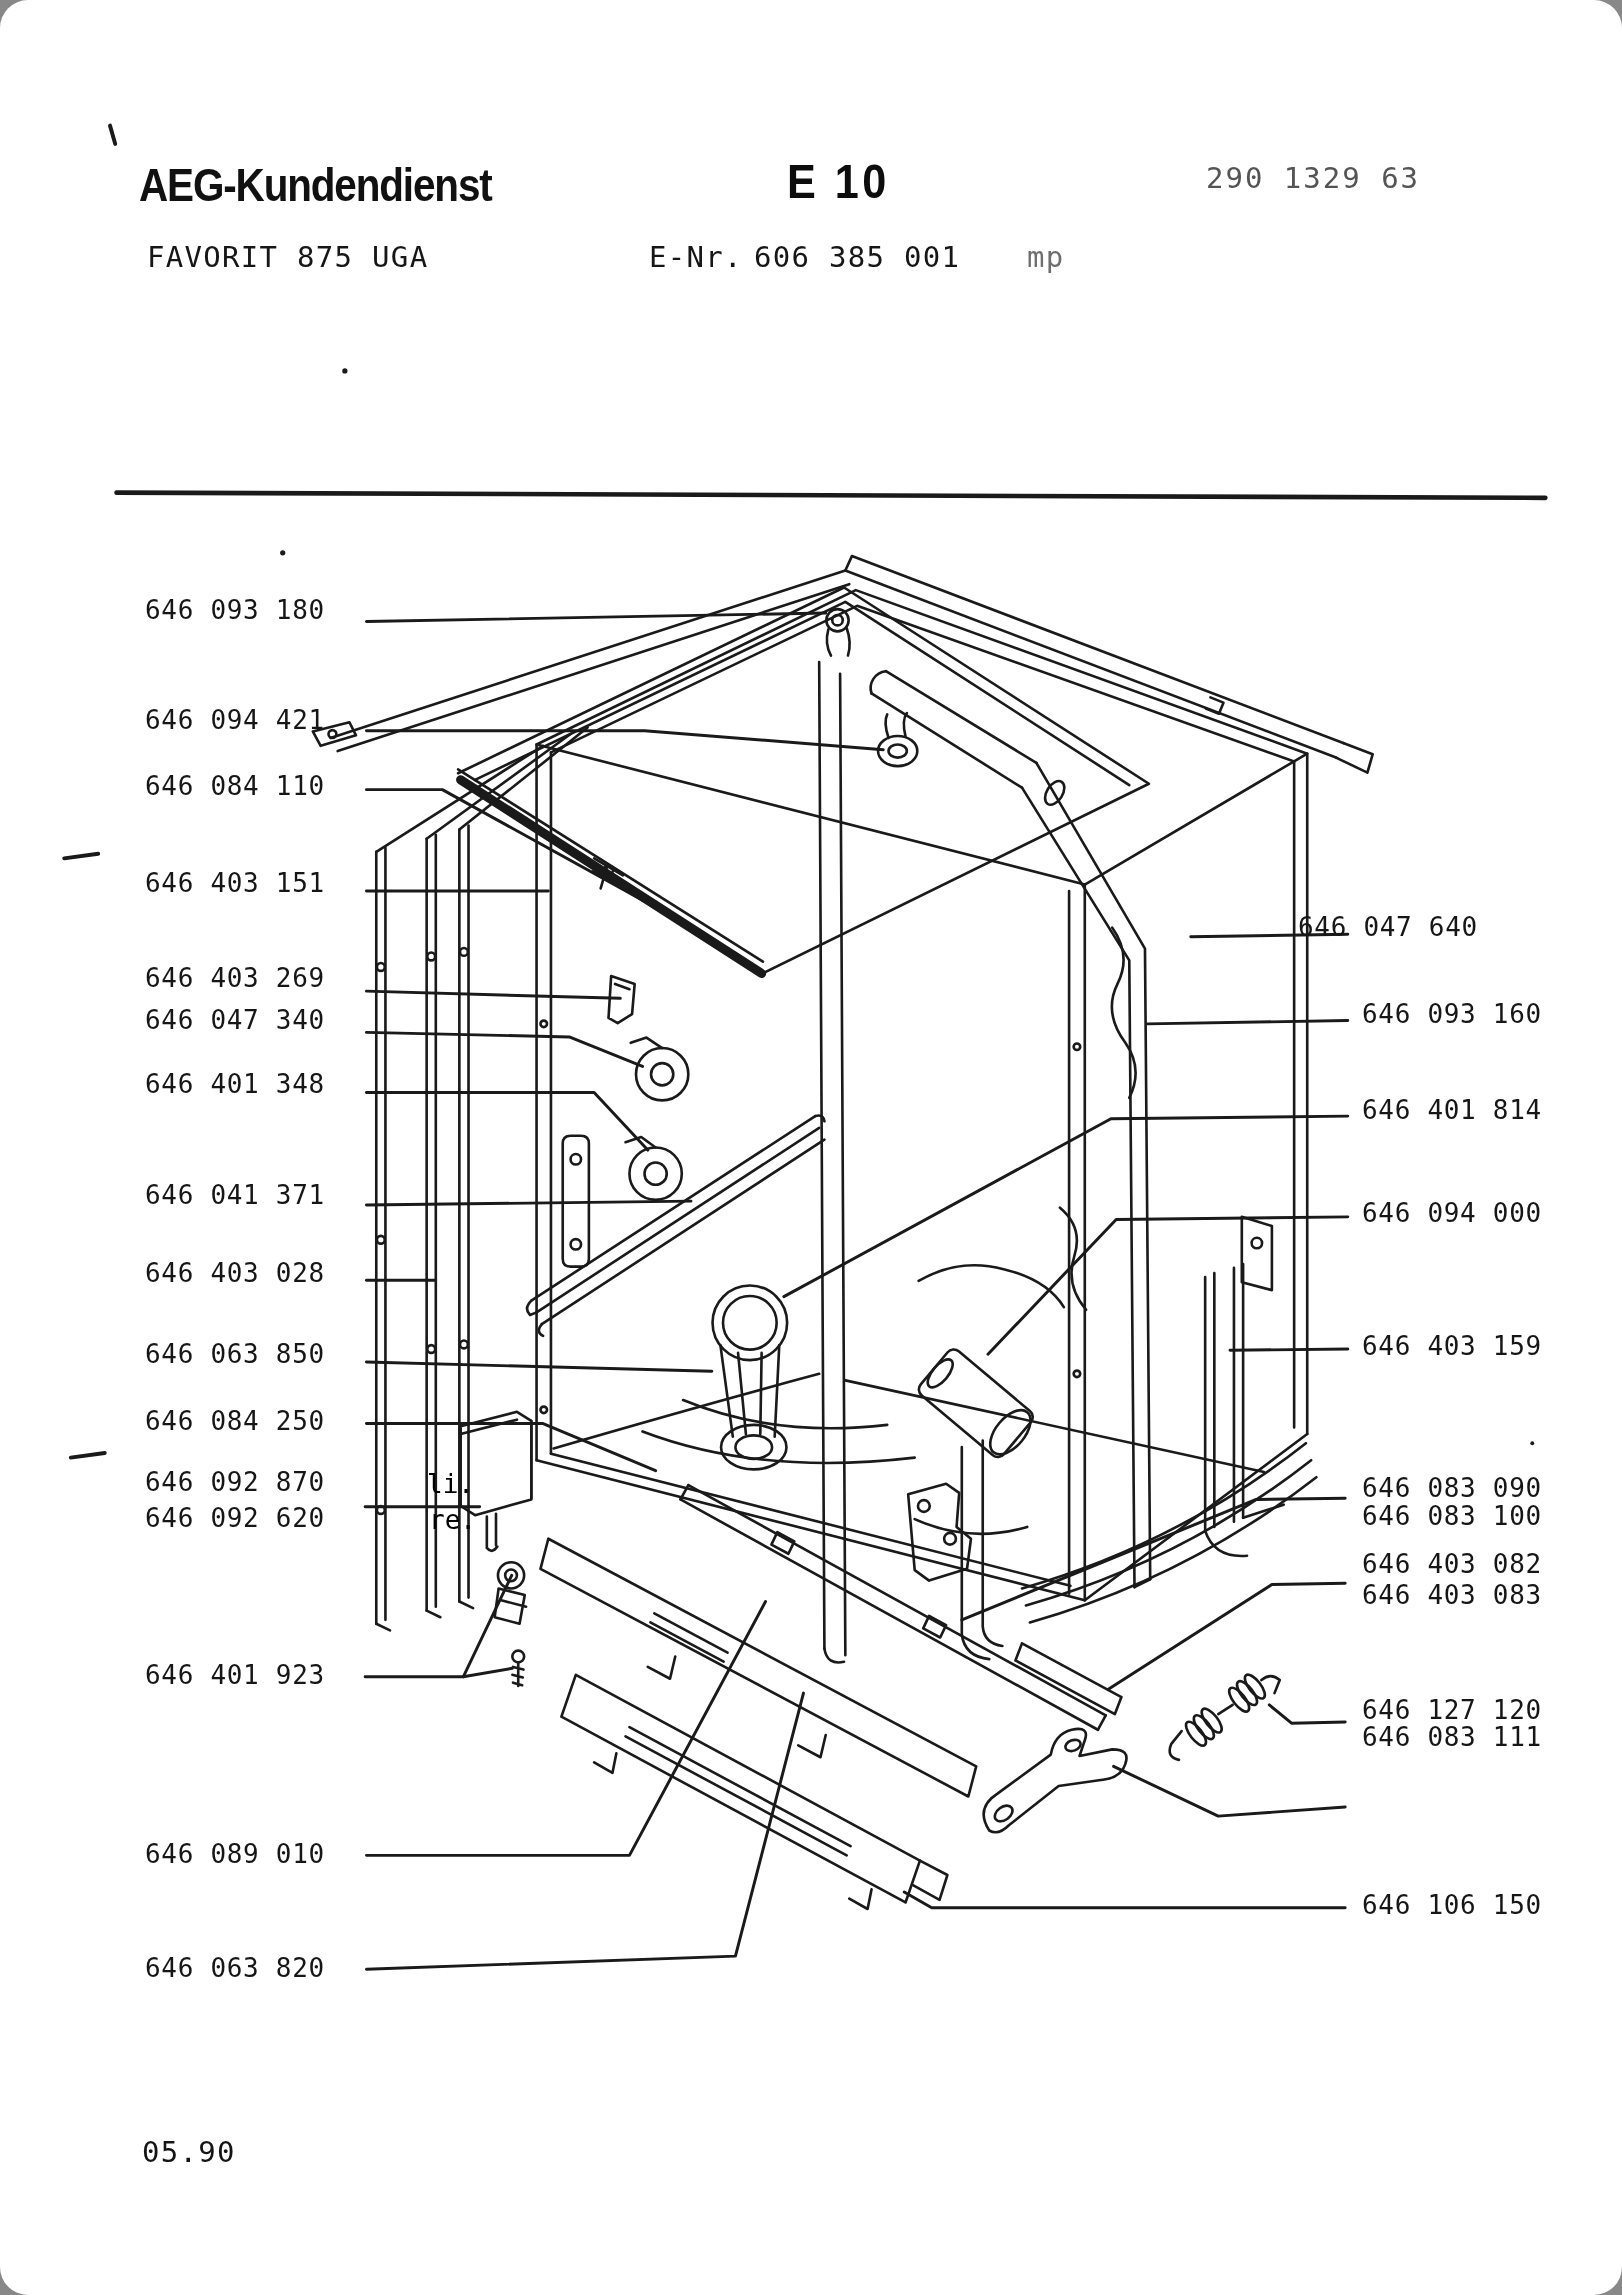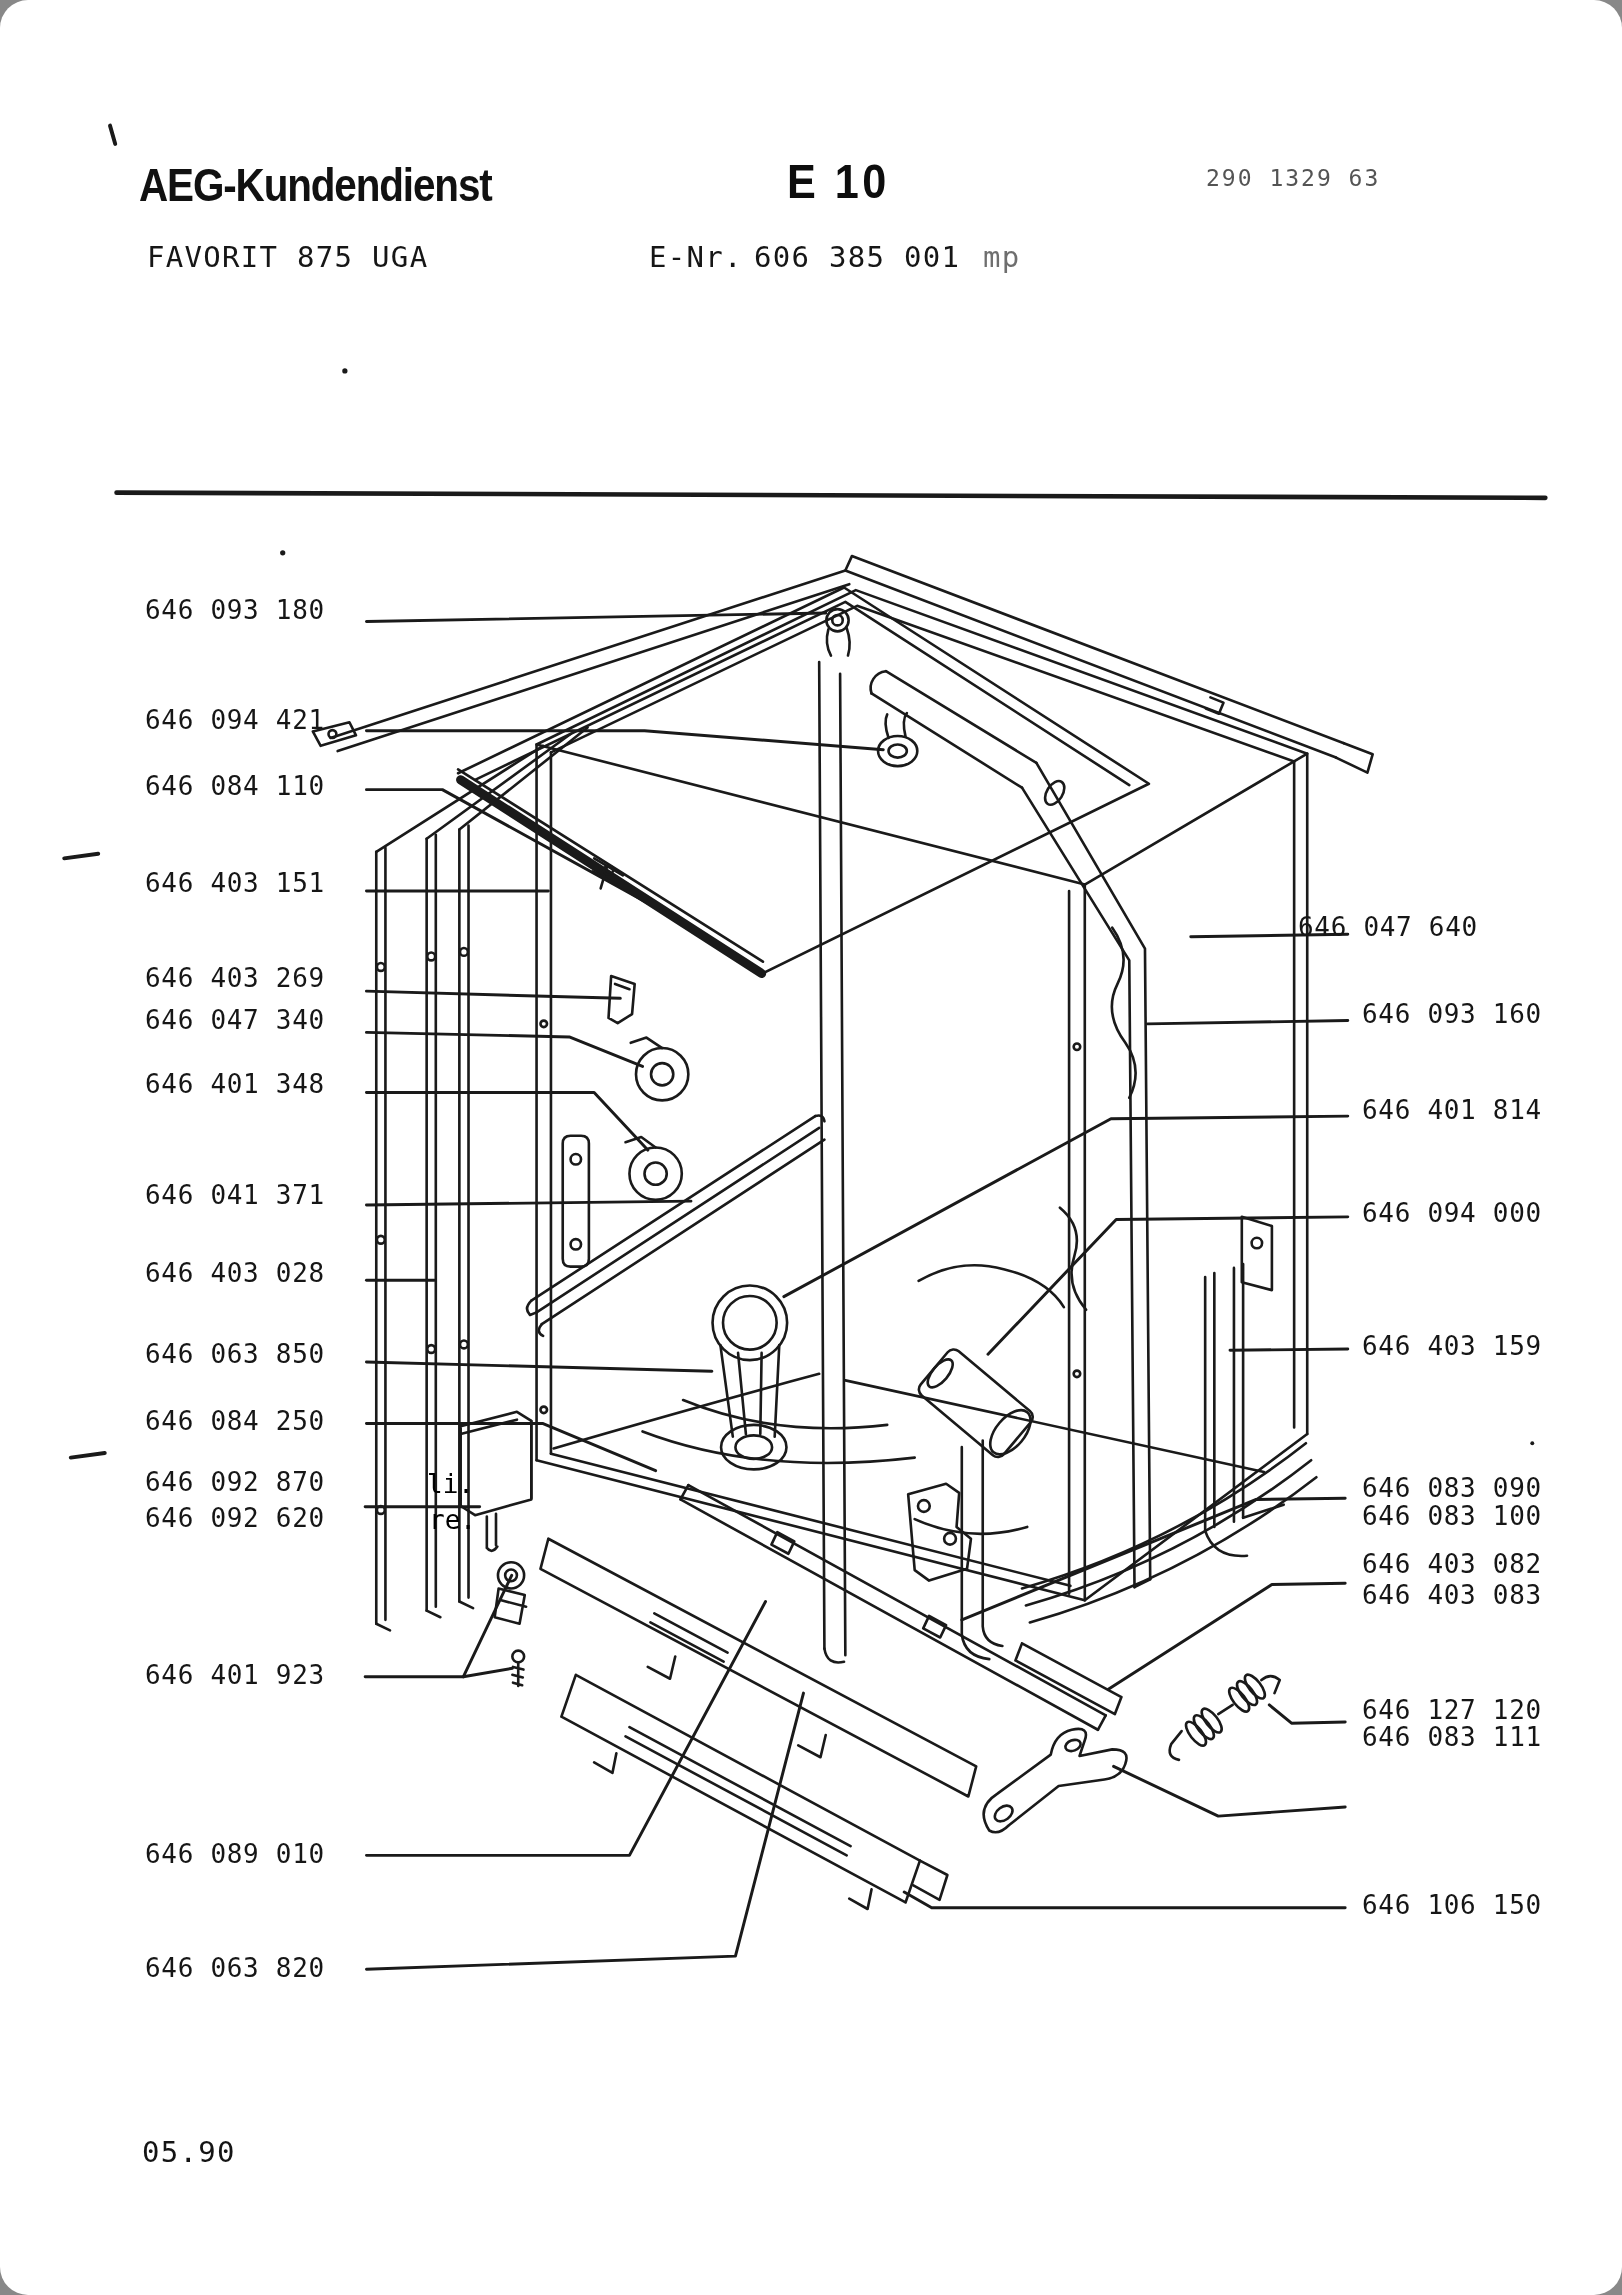--- a/index.html
+++ b/index.html
@@ -11,23 +11,23 @@
   .brand{
     font-family:"Liberation Sans","DejaVu Sans",sans-serif;font-weight:bold;
     font-size:47px;line-height:47px;letter-spacing:-1.3px;
     transform:scaleX(.86);transform-origin:left center;color:#111;
   }
   .pagecode{
     font-family:"Liberation Sans","DejaVu Sans",sans-serif;font-weight:bold;
     font-size:48px;line-height:48px;letter-spacing:3.9px;
     transform:scaleX(.9);transform-origin:left center;color:#0d0d0d;
   }
-  .docnum{font-size:23px;line-height:29px;letter-spacing:2px;color:#2a2a2a;opacity:.8;}
+  .docnum{font-size:29px;line-height:29px;letter-spacing:2px;color:#2a2a2a;opacity:.8;}
   .sub{font-size:29px;line-height:29px;letter-spacing:1.3px;color:#161616;}
-  .faded{opacity:.62;}
+  .faded{opacity:.62;margin-left:44px;}
   .pn{font-size:26px;line-height:30px;letter-spacing:0.7px;color:#161616;}
   .note{font-size:26px;line-height:29px;color:#000000;margin-left:44px;}
   .footer{font-size:29px;line-height:29px;letter-spacing:1.3px;color:#141414;}
   svg{position:absolute;left:0;top:0;}
 </style>
 </head>
 <body>
 
 <div class="page">
 

